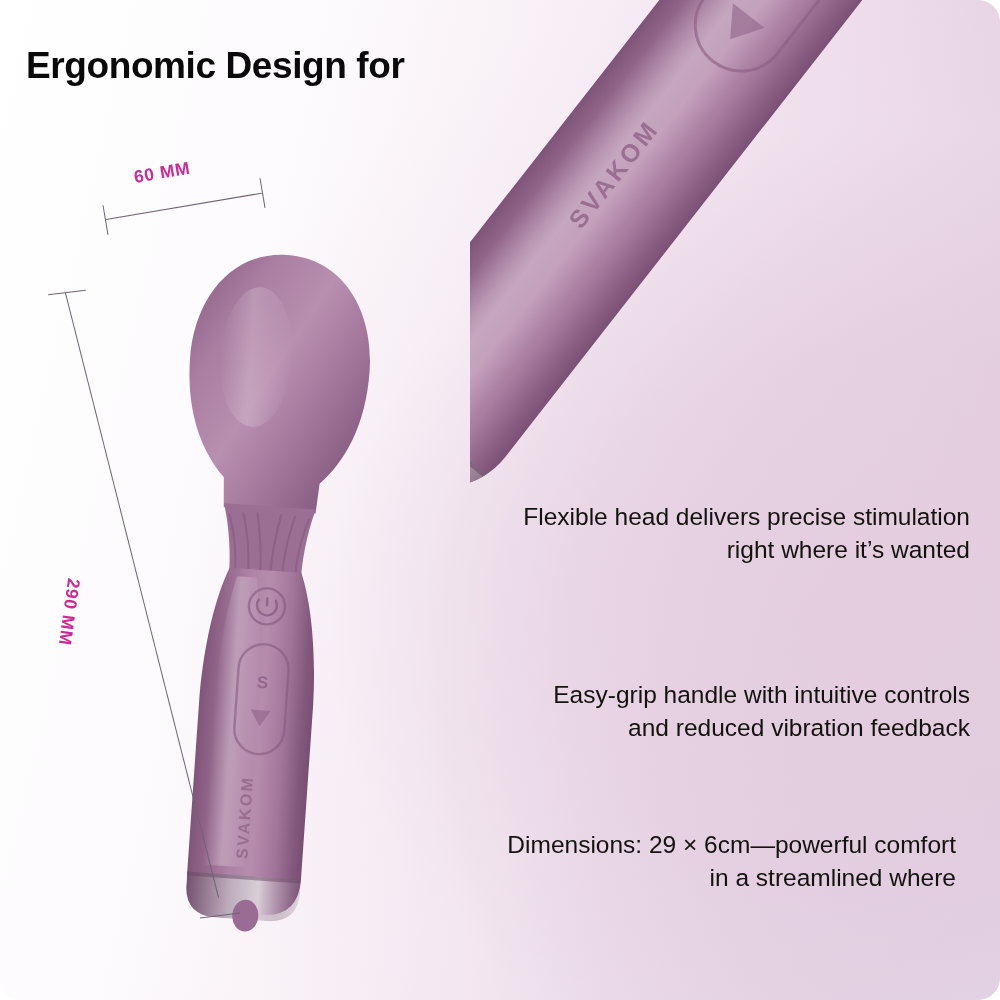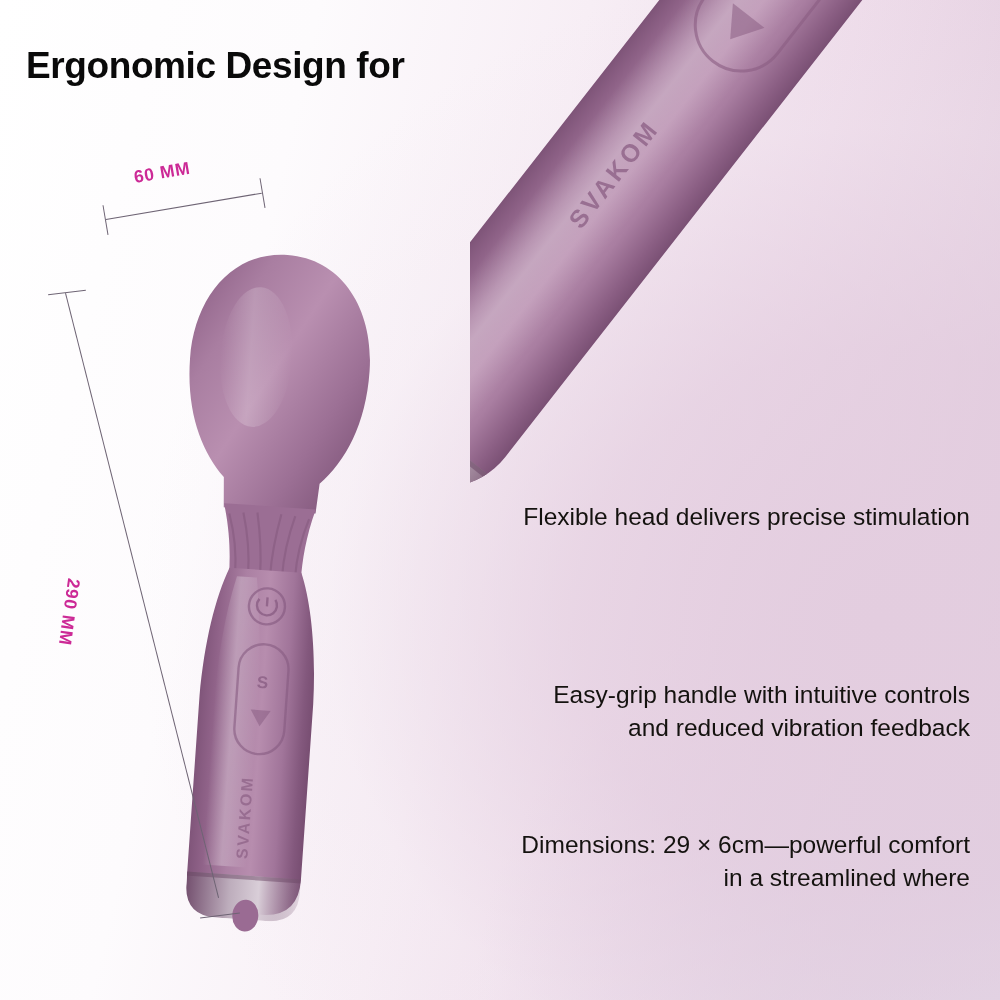--- a/index.html
+++ b/index.html
@@ -14,20 +14,21 @@
 
   #stage {
     position: relative;
     width: 1000px;
     height: 1000px;
     overflow: hidden;
     background:
       radial-gradient(ellipse 95% 85% at 88% 62%, #e3cddf 0%, rgba(227,205,223,0.65) 32%, rgba(240,228,238,0.25) 58%, rgba(255,255,255,0) 78%),
       radial-gradient(ellipse 70% 60% at 100% 100%, #ded0e2 0%, rgba(222,208,226,0.5) 40%, rgba(255,255,255,0) 75%),
       linear-gradient(103deg, #ffffff 0%, #fdfbfd 26%, #f7eef5 48%, #eedcea 70%, #e4cfe0 88%, #dfc9dc 100%);
+    border-radius: 22px;
   }
 
   
   .headline {
     position: absolute;
     left: 26px;
     top: 18px;
     width: 780px;
     font-size: 37px;
     font-weight: 700;
@@ -132,21 +133,21 @@
     text-align: right;
     color: #14120f;
     font-size: 24.5px;
     line-height: 1.36;
     z-index: 30;
   }
   .body-block .bc-line { display: block; white-space: nowrap; margin-left: 32px; }
 
   #copy-flexible-head { right: 30px; top: 500px; }
   #copy-easy-grip     { right: 30px; top: 678px; }
-  #copy-dimensions    { right: 30px; top: 828px; }
+  #copy-dimensions    { right: 44px; top: 828px; }
 </style>
 </head>
 <body>
 
 <div id="stage">
 
   <h1 class="headline">
     <span class="hl-line">Ergonomic Design for</span>
   </h1>
 
@@ -294,20 +295,21 @@
   <div class="dim-tick" id="dimtick-width-right"></div>
   <div class="dim-label" id="dimlabel-width">60 MM</div>
 
   <div class="dim-line" id="dimline-height"></div>
   <div class="dim-tick" id="dimtick-height-top"></div>
   <div class="dim-tick" id="dimtick-height-bottom"></div>
   <div class="dim-label" id="dimlabel-height">290 MM</div>
 
   <div class="body-block" id="copy-flexible-head">
     <span class="bc-line">Flexible head delivers precise stimulation</span>
+    <span class="bc-line">right where it’s wanted</span>
   </div>
 
   <div class="body-block" id="copy-easy-grip">
     <span class="bc-line">Easy-grip handle with intuitive controls</span>
     <span class="bc-line">and reduced vibration feedback</span>
   </div>
 
   <div class="body-block" id="copy-dimensions">
     <span class="bc-line">Dimensions: 29 × 6cm—powerful comfort</span>
     <span class="bc-line">in a streamlined where</span>

